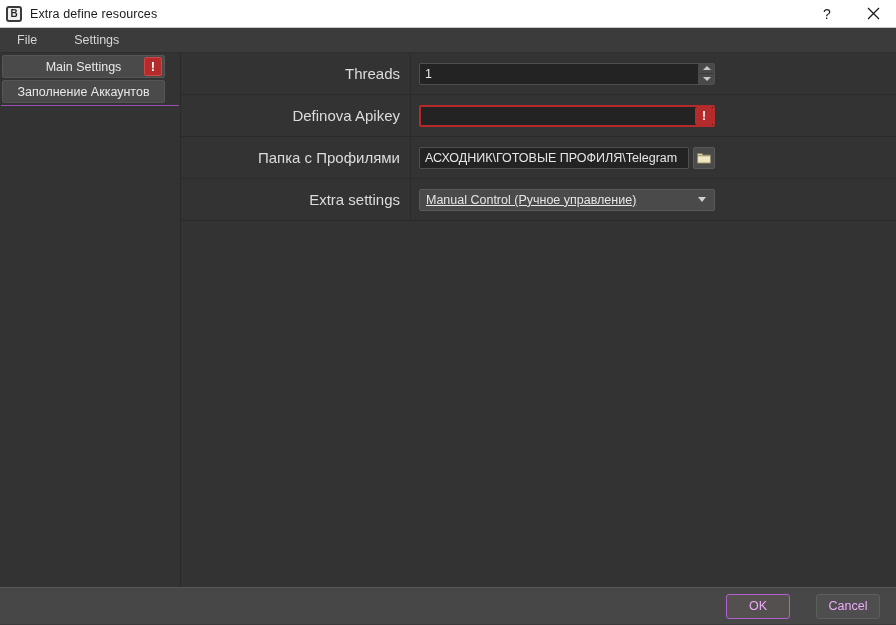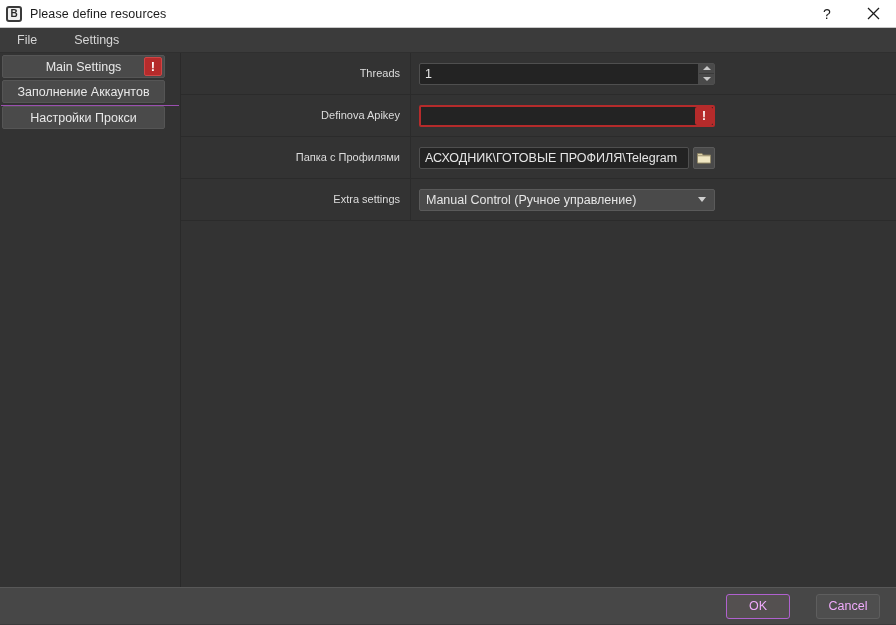--- a/index.html
+++ b/index.html
@@ -140,21 +140,21 @@
     display: flex;
     align-items: center;
     border-bottom: 1px solid #2b2b2b;
     min-height: 42px;
   }
   .row-label {
     width: 230px;
     flex: 0 0 230px;
     text-align: right;
     padding-right: 10px;
-    font-size: 11px;
+    font-size: 15px;
     color: #dcdcdc;
     border-right: 1px solid #2b2b2b;
     align-self: stretch;
     display: flex;
     align-items: center;
     justify-content: flex-end;
     line-height: 1.3;
   }
   .row-field {
     flex: 1 1 auto;
@@ -246,21 +246,21 @@
     height: 22px;
     background: #4a4a4a;
     border: 1px solid #5a5a5a;
     border-radius: 2px;
     display: flex; align-items: center;
     padding: 0 4px 0 6px;
     font-size: 12.5px;
     color: #e6e6e6;
     cursor: default;
   }
-  .combo-text { flex: 1 1 auto; white-space: nowrap; overflow: hidden; }
+  .combo-text { flex: 1 1 auto; white-space: nowrap; overflow: hidden; text-decoration: underline; }
   .caret {
     width: 0; height: 0;
     border-left: 4px solid transparent;
     border-right: 4px solid transparent;
     border-top: 5px solid #cfcfcf;
     margin-right: 4px;
   }
 
   .form-filler { flex: 1 1 auto; }
 
@@ -290,21 +290,21 @@
   .btn.default {
     border: 1px solid #b061cf;
     background: #545050;
   }
 </style>
 </head>
 <body>
 
 <div class="titlebar">
   <div class="app-icon">B</div>
-  <div class="title-text">Please define resources</div>
+  <div class="title-text">Extra define resources</div>
   <div class="win-controls">
     <button class="win-btn">?</button>
     <button class="win-btn close">
       <svg width="13" height="13" viewBox="0 0 13 13">
         <line x1="1" y1="1" x2="12" y2="12" stroke="#1b1b1b" stroke-width="1.2"></line>
         <line x1="12" y1="1" x2="1" y2="12" stroke="#1b1b1b" stroke-width="1.2"></line>
       </svg>
     </button>
   </div>
 </div>
@@ -322,23 +322,20 @@
       <span class="side-label">Main Settings</span>
       <span class="warn-badge">!</span>
     </div>
 
     <div class="side-item">
       <span class="side-label">Заполнение Аккаунтов</span>
     </div>
 
     <div class="purple-rule"></div>
 
-    <div class="side-item">
-      <span class="side-label">Настройки Прокси</span>
-    </div>
 
   </div>
 
   <div class="content">
 
     <div class="form-row">
       <div class="row-label">Threads</div>
       <div class="row-field">
         <div class="field-inner">
           <div class="spin-wrap">

